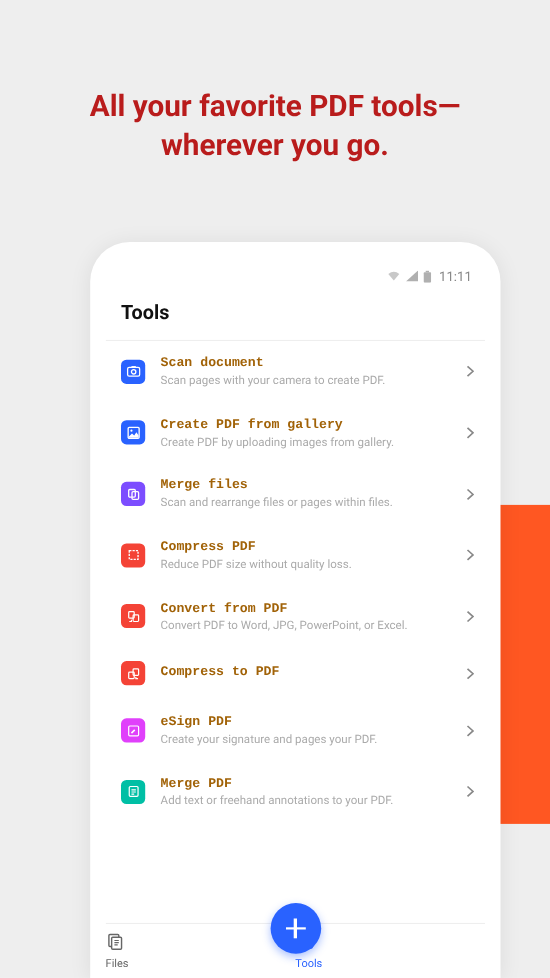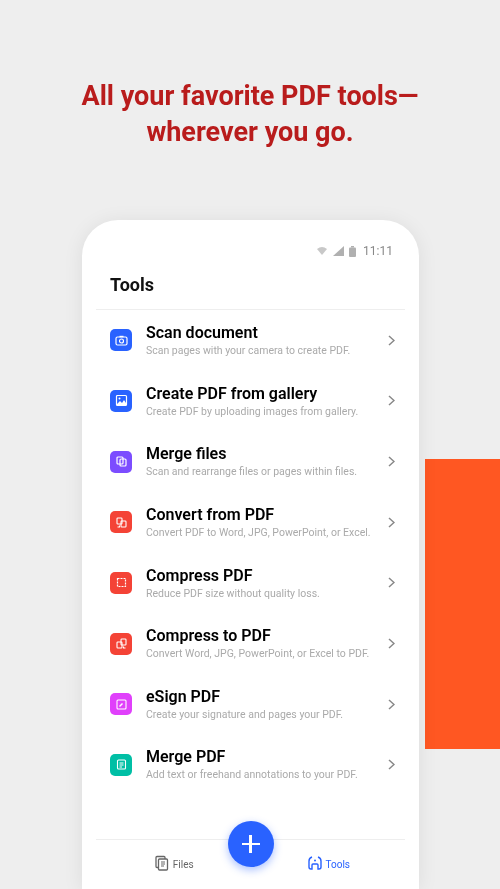--- a/index.html
+++ b/index.html
@@ -25,21 +25,21 @@
   top: 459px;
   width: 75px;
   height: 290px;
   background: #ff5722;
   z-index: 0;
 }
 .phone {
   position: absolute;
   left: 82px;
   top: 220px;
-  width: 337px;
+  width: 373px;
   height: 669px;
   background: #fff;
   border-radius: 36px 36px 0 0;
   box-shadow: 0 2px 20px rgba(0,0,0,0.08);
   overflow: hidden;
   z-index: 1;
 }
 .phone-inner {
   position: absolute;
   left: 14px;
@@ -84,24 +84,25 @@
   height: 22px;
   border-radius: 5px;
   flex-shrink: 0;
   display: flex;
   align-items: center;
   justify-content: center;
 }
 .tool-icon svg { display: block; }
 .tool-text { flex: 1; min-width: 0; }
 .tool-title {
-  font-size: 16px;
+  font-size: 12px;
   font-weight: 600;
-  color: #000000;
+  color: #a16207;
   margin-bottom: 2px;
+  font-family: Liberation Mono, monospace;
 }
 .tool-sub {
   font-size: 10.5px;
   color: #aaa;
   line-height: 1.3;
 }
 .chevron {
   color: #888;
   flex-shrink: 0;
 }
@@ -111,22 +112,21 @@
   right: 0;
   bottom: 0;
   height: 50px;
   border-top: 1px solid #eee;
   background: #fff;
   display: flex;
 }
 .nav-item {
   flex: 1;
   display: flex;
-  flex-direction: row;
-  align-items: center;
+  flex-direction: column;
   justify-content: center;
   gap: 2px;
 }
 .nav-label {
   font-size: 10px;
   color: #666;
 }
 .nav-item.active .nav-label { color: #2962ff; }
 .fab {
   position: absolute;
@@ -229,60 +229,59 @@
           <div class="tool-sub">Scan and rearrange files or pages within files.</div>
         </div>
         <span class="chevron"><svg width="7" height="11" viewBox="0 0 7 11">
               <path d="M1 1 L6 5.5 L1 10" fill="none" stroke="#888" stroke-width="1.5"></path>
             </svg></span>
       </div>
 
       <div class="tool-item">
         <div class="tool-icon" style="background:#f44336">
           <svg width="13" height="13" viewBox="0 0 13 13">
+              <rect x="2.5" y="2.5" width="8" height="8" fill="none" stroke="#fff" stroke-width="1.2" stroke-dasharray="2 1"></rect>
+            </svg>
+        </div>
+        <div class="tool-text">
+          <div class="tool-title">Compress PDF</div>
+          <div class="tool-sub">Reduce PDF size without quality loss.</div>
+        </div>
+        <span class="chevron"><svg width="7" height="11" viewBox="0 0 7 11">
+              <path d="M1 1 L6 5.5 L1 10" fill="none" stroke="#888" stroke-width="1.5"></path>
+            </svg></span>
+      </div>
+
+      <div class="tool-item">
+        <div class="tool-icon" style="background:#f44336">
+          <svg width="13" height="13" viewBox="0 0 13 13">
               <rect x="2" y="2" width="5" height="6" rx="0.8" fill="none" stroke="#fff" stroke-width="1.1"></rect>
               <rect x="6" y="5" width="5" height="6" rx="0.8" fill="none" stroke="#fff" stroke-width="1.1"></rect>
               <path d="M4.5 9.5 L4.5 11 L2.5 11" fill="none" stroke="#fff" stroke-width="1.1"></path>
             </svg>
         </div>
         <div class="tool-text">
           <div class="tool-title">Convert from PDF</div>
           <div class="tool-sub">Convert PDF to Word, JPG, PowerPoint, or Excel.</div>
         </div>
         <span class="chevron"><svg width="7" height="11" viewBox="0 0 7 11">
               <path d="M1 1 L6 5.5 L1 10" fill="none" stroke="#888" stroke-width="1.5"></path>
             </svg></span>
       </div>
 
       <div class="tool-item">
         <div class="tool-icon" style="background:#f44336">
           <svg width="13" height="13" viewBox="0 0 13 13">
-              <rect x="2.5" y="2.5" width="8" height="8" fill="none" stroke="#fff" stroke-width="1.2" stroke-dasharray="2 1"></rect>
-            </svg>
-        </div>
-        <div class="tool-text">
-          <div class="tool-title">Compress PDF</div>
-          <div class="tool-sub">Reduce PDF size without quality loss.</div>
-        </div>
-        <span class="chevron"><svg width="7" height="11" viewBox="0 0 7 11">
-              <path d="M1 1 L6 5.5 L1 10" fill="none" stroke="#888" stroke-width="1.5"></path>
-            </svg></span>
-      </div>
-
-      <div class="tool-item">
-        <div class="tool-icon" style="background:#f44336">
-          <svg width="13" height="13" viewBox="0 0 13 13">
               <rect x="6" y="2" width="5" height="6" rx="0.8" fill="none" stroke="#fff" stroke-width="1.1"></rect>
               <rect x="2" y="5" width="5" height="6" rx="0.8" fill="none" stroke="#fff" stroke-width="1.1"></rect>
               <path d="M8.5 9.5 L8.5 11 L10.5 11" fill="none" stroke="#fff" stroke-width="1.1"></path>
             </svg>
         </div>
         <div class="tool-text">
           <div class="tool-title">Compress to PDF</div>
-          <div class="tool-sub">Convert Word, JPG, PowerPoint, or Excel to PDF.</div>
         </div>
         <span class="chevron"><svg width="7" height="11" viewBox="0 0 7 11">
               <path d="M1 1 L6 5.5 L1 10" fill="none" stroke="#888" stroke-width="1.5"></path>
             </svg></span>
       </div>
 
       <div class="tool-item">
         <div class="tool-icon" style="background:#e040fb">
           <svg width="13" height="13" viewBox="0 0 13 13">
               <rect x="2" y="2" width="9" height="9" rx="1" fill="none" stroke="#fff" stroke-width="1.1"></rect>

